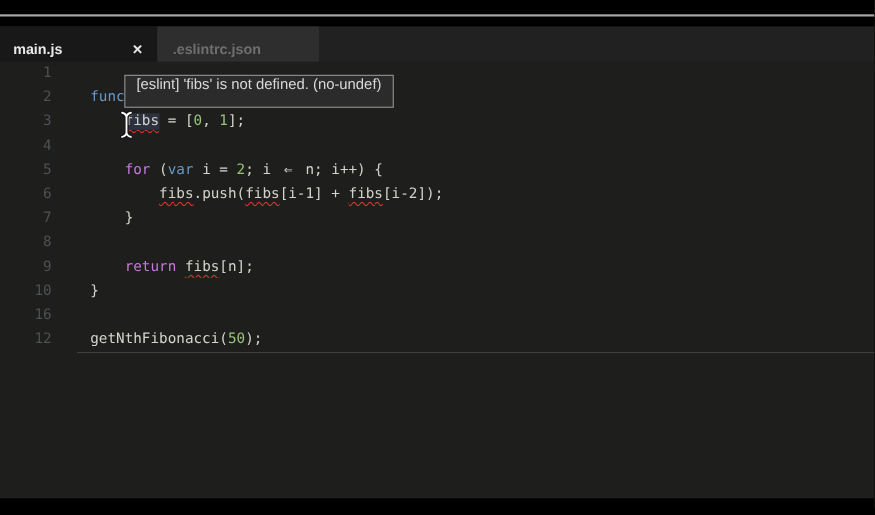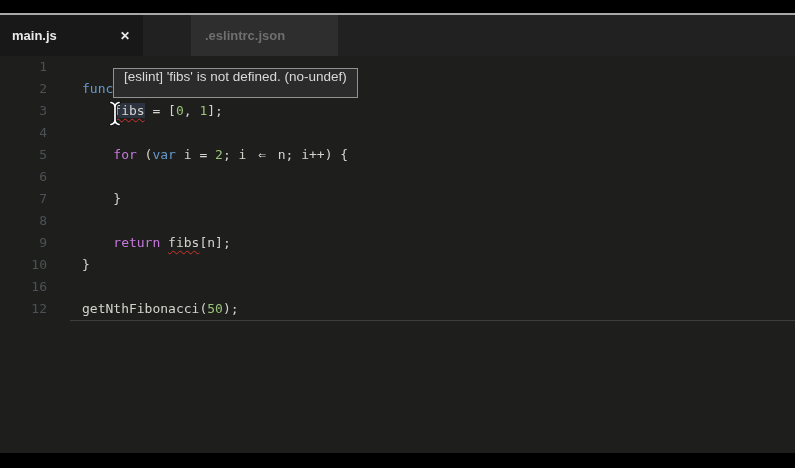--- a/index.html
+++ b/index.html
@@ -4,21 +4,21 @@
 <style>
   html,body{margin:0;padding:0;}
   body{
     width:795px;height:468px;position:relative;overflow:hidden;
     background:#000;
     font-family:"DejaVu Sans Mono",monospace;
   }
   
   .top-line{position:absolute;top:13px;left:0;right:0;height:2px;background:var(--topLine);}
   
-  .tab-bar{position:absolute;top:15px;left:0;right:0;height:41px;background:var(--tabbarBg);display:flex;gap:48px;}
+  .tab-bar{position:absolute;top:24px;left:0;right:0;height:41px;background:var(--tabbarBg);display:flex;}
   .tab{height:100%;display:flex;align-items:center;box-sizing:border-box;
        font-family:"Liberation Sans",sans-serif;font-size:13px;cursor:default;font-weight:bold;}
   .tab.active{width:143px;background:var(--tabActiveBg);color:var(--tabActiveText);font-weight:600;padding-left:12px;}
   .tab.inactive{width:147px;background:var(--tabInactiveBg);color:var(--tabInactiveText);padding-left:14px;}
   .tab-close{margin-left:auto;margin-right:13px;color:var(--tabActiveText);font-size:12px;font-weight:700;line-height:1;}
   
   .editor{position:absolute;top:56px;left:0;right:0;bottom:15px;background:var(--editorBg);
           font-size:13px;line-height:22px;color:var(--text);}
   .row{display:flex;height:22px;}
   .gutter{width:47px;text-align:right;color:var(--lineNumber);flex:none;user-select:none;}
@@ -80,20 +80,21 @@
       <div class="row">
         <div class="gutter">4</div>
         <div class="code"></div>
       </div>
       <div class="row">
         <div class="gutter">5</div>
         <div class="code"><span class="tok-plain">    </span><span class="tok-keyword">for</span><span class="tok-plain"> (</span><span class="tok-storage">var</span><span class="tok-plain"> i = </span><span class="tok-number">2</span><span class="tok-plain">; i </span><span class="tok-plain lig">⇐</span><span class="tok-plain"> n; i++) {</span></div>
       </div>
       <div class="row">
         <div class="gutter">6</div>
+        <div class="code"><span class="tok-plain">        </span><span class="tok-error">fibs</span><span class="tok-plain">.push(</span><span class="tok-error">fibs</span><span class="tok-plain">[i-1] + </span><span class="tok-error">fibs</span><span class="tok-plain">[i-2]);</span></div>
       </div>
       <div class="row">
         <div class="gutter">7</div>
         <div class="code"><span class="tok-plain">    }</span></div>
       </div>
       <div class="row">
         <div class="gutter">8</div>
         <div class="code"></div>
       </div>
       <div class="row">

